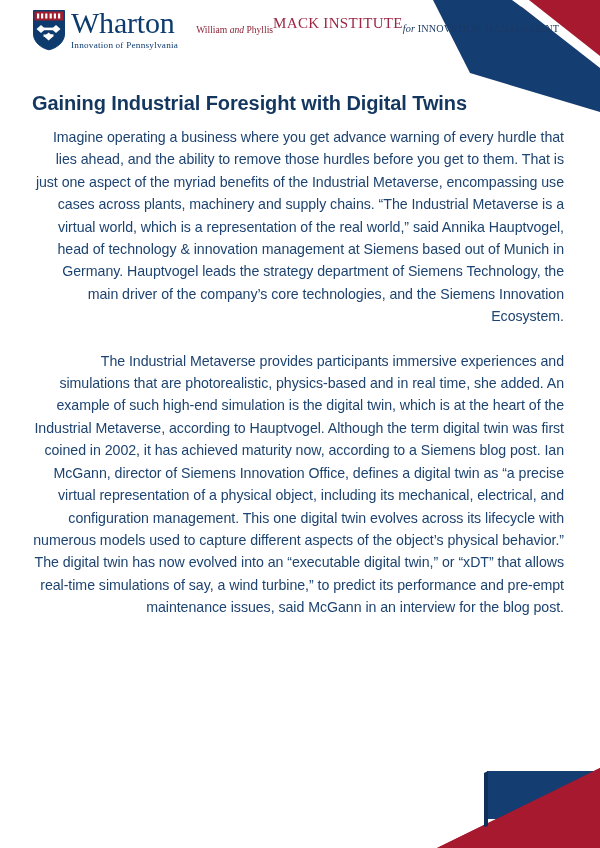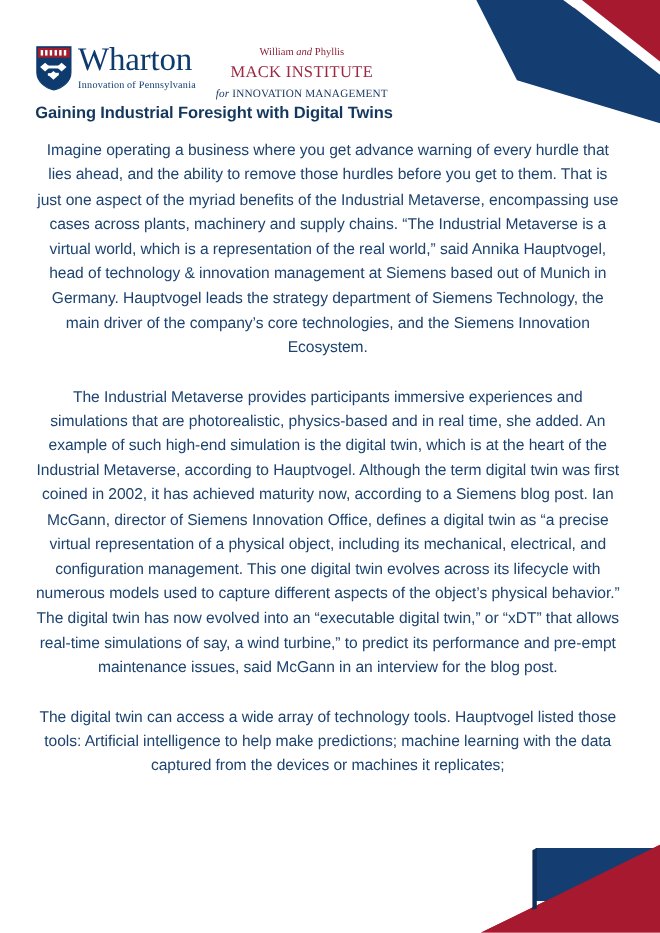--- a/index.html
+++ b/index.html
@@ -24,21 +24,21 @@
     inset: 0;
     width: 600px;
     height: 848px;
     pointer-events: none;
   }
 
   
   .header {
     position: absolute;
     left: 32px;
-    top: 40px;
+    top: 8px;
     display: flex;
     align-items: flex-start;
     gap: 18px;
     z-index: 5;
   }
 
   .wharton-lockup {
     display: flex;
     align-items: flex-start;
     gap: 5px;
@@ -70,22 +70,22 @@
     letter-spacing: 0.25px;
     margin-top: 2px;
     white-space: nowrap;
   }
   .wharton-sub .small-caps {
     font-size: 7.6px;
   }
 
   .mack-lockup {
     display: flex;
-    flex-direction: column;
-    align-items: center;
+    flex-direction: row;
+    align-items: flex-end;
     padding-top: 2px;
     line-height: 1;
   }
   .mack-pre {
     font-family: "Liberation Serif", serif;
     font-size: 9.6px;
     line-height: 11px;
     color: #8c2236;
     white-space: nowrap;
   }
@@ -113,34 +113,34 @@
   
   .article {
     position: absolute;
     left: 32px;
     top: 92px;
     width: 532px;
     z-index: 4;
   }
   .article-title {
     font-family: "Liberation Sans", sans-serif;
-    font-size: 15px;
+    font-size: 20px;
     font-weight: bold;
     color: #14375f;
     letter-spacing: -0.1px;
     margin: 0 0 12px 0;
     line-height: 22px;
   }
   .para {
     font-family: "Liberation Sans", sans-serif;
     font-size: 14.2px;
     line-height: 22.4px;
     color: #1d4370;
     margin: 0 0 22px 0;
-    text-align: center;
+    text-align: right;
     letter-spacing: -0.05px;
   }
   .para:last-child { margin-bottom: 0; }
 </style>
 </head>
 <body>
 
 <div class="page">
 
   <svg class="deco-layer" viewBox="0 0 600 848">
@@ -204,16 +204,15 @@
         <span>INNOVATION MANAGEMENT</span>
       </div>
     </div>
 
   </div>
 
   <div class="article">
     <h1 class="article-title">Gaining Industrial Foresight with Digital Twins</h1>
     <p class="para">Imagine operating a business where you get advance warning of every hurdle that lies ahead, and the ability to remove those hurdles before you get to them. That is just one aspect of the myriad benefits of the Industrial Metaverse, encompassing use cases across plants, machinery and supply chains. “The Industrial Metaverse is a virtual world, which is a representation of the real world,” said Annika Hauptvogel, head of technology &amp; innovation management at Siemens based out of Munich in Germany. Hauptvogel leads the strategy department of Siemens Technology, the main driver of the company’s core technologies, and the Siemens Innovation Ecosystem.</p>
     <p class="para">The Industrial Metaverse provides participants immersive experiences and simulations that are photorealistic, physics-based and in real time, she added. An example of such high-end simulation is the digital twin, which is at the heart of the Industrial Metaverse, according to Hauptvogel. Although the term digital twin was first coined in 2002, it has achieved maturity now, according to a Siemens blog post. Ian McGann, director of Siemens Innovation Office, defines a digital twin as “a precise virtual representation of a physical object, including its mechanical, electrical, and configuration management. This one digital twin evolves across its lifecycle with numerous models used to capture different aspects of the object’s physical behavior.” The digital twin has now evolved into an “executable digital twin,” or “xDT” that allows real-time simulations of say, a wind turbine,” to predict its performance and pre-empt maintenance issues, said McGann in an interview for the blog post.</p>
-    <p class="para">The digital twin can access a wide array of technology tools. Hauptvogel listed those tools: Artificial intelligence to help make predictions; machine learning with the data captured from the devices or machines it replicates;</p>
   </div>
 
 </div>
 
 </body></html>

